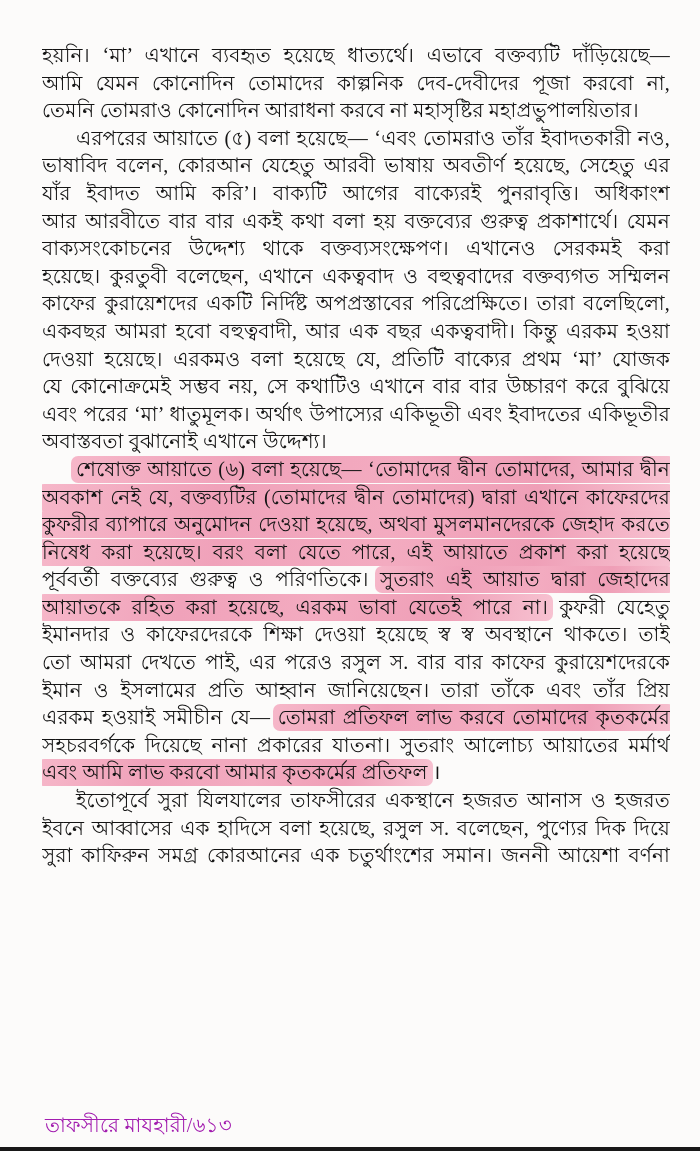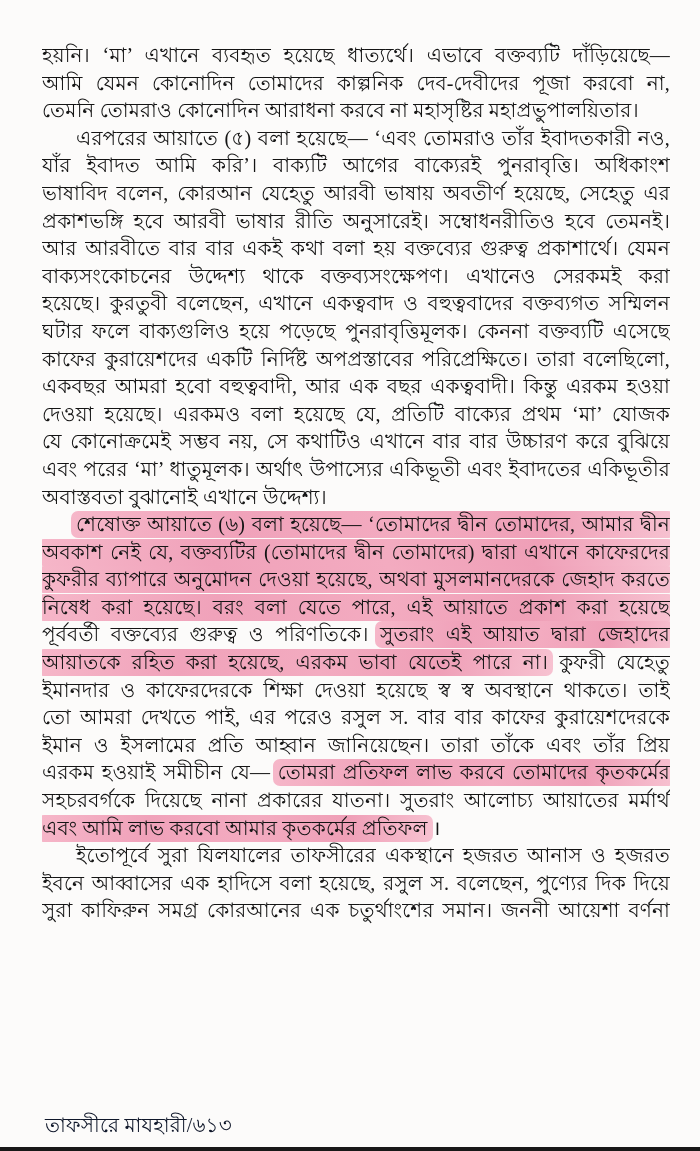--- a/index.html
+++ b/index.html
@@ -40,46 +40,44 @@
     padding: 2px 5px 3px 5px;
     margin: -2px -5px -3px -5px;
     box-decoration-break: clone;
     text-align: right;
     -webkit-box-decoration-break: clone;
   }
   .footer {
     position: absolute;
     left: 45px; top: 1110px;
     font-size: 20px;
-    color: #0f172a;
+    color: #a21caf;
     letter-spacing: 0.2px;
   }
   .bottom-edge {
     position: absolute;
     left: 0; bottom: 0;
     width: 100%; height: 4px;
     background: #181818;
   }
 </style>
 </head>
 <body>
 
 <div class="page">
   <div class="text-block" id="lines-container">
       <div class="line j"><span class="seg">হয়নি। ‘মা’ এখানে ব্যবহৃত হয়েছে ধাত্যর্থে। এভাবে বক্তব্যটি দাঁড়িয়েছে—</span></div>
       <div class="line j"><span class="seg">আমি যেমন কোনোদিন তোমাদের কাল্পনিক দেব-দেবীদের পূজা করবো না,</span></div>
       <div class="line"><span class="seg">তেমনি তোমরাও কোনোদিন আরাধনা করবে না মহাসৃষ্টির মহাপ্রভুপালয়িতার।</span></div>
       <div class="line j ind"><span class="seg">এরপরের আয়াতে (৫) বলা হয়েছে— ‘এবং তোমরাও তাঁর ইবাদতকারী নও,</span></div>
+      <div class="line j"><span class="seg">ভাষাবিদ বলেন, কোরআন যেহেতু আরবী ভাষায় অবতীর্ণ হয়েছে, সেহেতু এর</span></div>
       <div class="line j"><span class="seg">যাঁর ইবাদত আমি করি’। বাক্যটি আগের বাক্যেরই পুনরাবৃত্তি। অধিকাংশ</span></div>
-      <div class="line j"><span class="seg">ভাষাবিদ বলেন, কোরআন যেহেতু আরবী ভাষায় অবতীর্ণ হয়েছে, সেহেতু এর</span></div>
-      <div class="line j"><span class="seg">প্রকাশভঙ্গি হবে আরবী ভাষার রীতি অনুসারেই। সম্বোধনরীতিও হবে তেমনই।</span></div>
       <div class="line j"><span class="seg">আর আরবীতে বার বার একই কথা বলা হয় বক্তব্যের গুরুত্ব প্রকাশার্থে। যেমন</span></div>
       <div class="line j"><span class="seg">বাক্যসংকোচনের উদ্দেশ্য থাকে বক্তব্যসংক্ষেপণ। এখানেও সেরকমই করা</span></div>
       <div class="line j"><span class="seg">হয়েছে। কুরতুবী বলেছেন, এখানে একত্ববাদ ও বহুত্ববাদের বক্তব্যগত সম্মিলন</span></div>
-      <div class="line j"><span class="seg">ঘটার ফলে বাক্যগুলিও হয়ে পড়েছে পুনরাবৃত্তিমূলক। কেননা বক্তব্যটি এসেছে</span></div>
       <div class="line j"><span class="seg">কাফের কুরায়েশদের একটি নির্দিষ্ট অপপ্রস্তাবের পরিপ্রেক্ষিতে। তারা বলেছিলো,</span></div>
       <div class="line j"><span class="seg">একবছর আমরা হবো বহুত্ববাদী, আর এক বছর একত্ববাদী। কিন্তু এরকম হওয়া</span></div>
       <div class="line j"><span class="seg">দেওয়া হয়েছে। এরকমও বলা হয়েছে যে, প্রতিটি বাক্যের প্রথম ‘মা’ যোজক</span></div>
       <div class="line j"><span class="seg">যে কোনোক্রমেই সম্ভব নয়, সে কথাটিও এখানে বার বার উচ্চারণ করে বুঝিয়ে</span></div>
       <div class="line j"><span class="seg">এবং পরের ‘মা’ ধাতুমূলক। অর্থাৎ উপাস্যের একিভূতী এবং ইবাদতের একিভূতীর</span></div>
       <div class="line"><span class="seg">অবাস্তবতা বুঝানোই এখানে উদ্দেশ্য।</span></div>
       <div class="line j ind"><span class="seg hl">শেষোক্ত আয়াতে (৬) বলা হয়েছে— ‘তোমাদের দ্বীন তোমাদের, আমার দ্বীন</span></div>
       <div class="line j"><span class="seg hl">অবকাশ নেই যে, বক্তব্যটির (তোমাদের দ্বীন তোমাদের) দ্বারা এখানে কাফেরদের</span></div>
       <div class="line j"><span class="seg hl">কুফরীর ব্যাপারে অনুমোদন দেওয়া হয়েছে, অথবা মুসলমানদেরকে জেহাদ করতে</span></div>
       <div class="line j"><span class="seg hl">নিষেধ করা হয়েছে। বরং বলা যেতে পারে, এই আয়াতে প্রকাশ করা হয়েছে</span></div>

